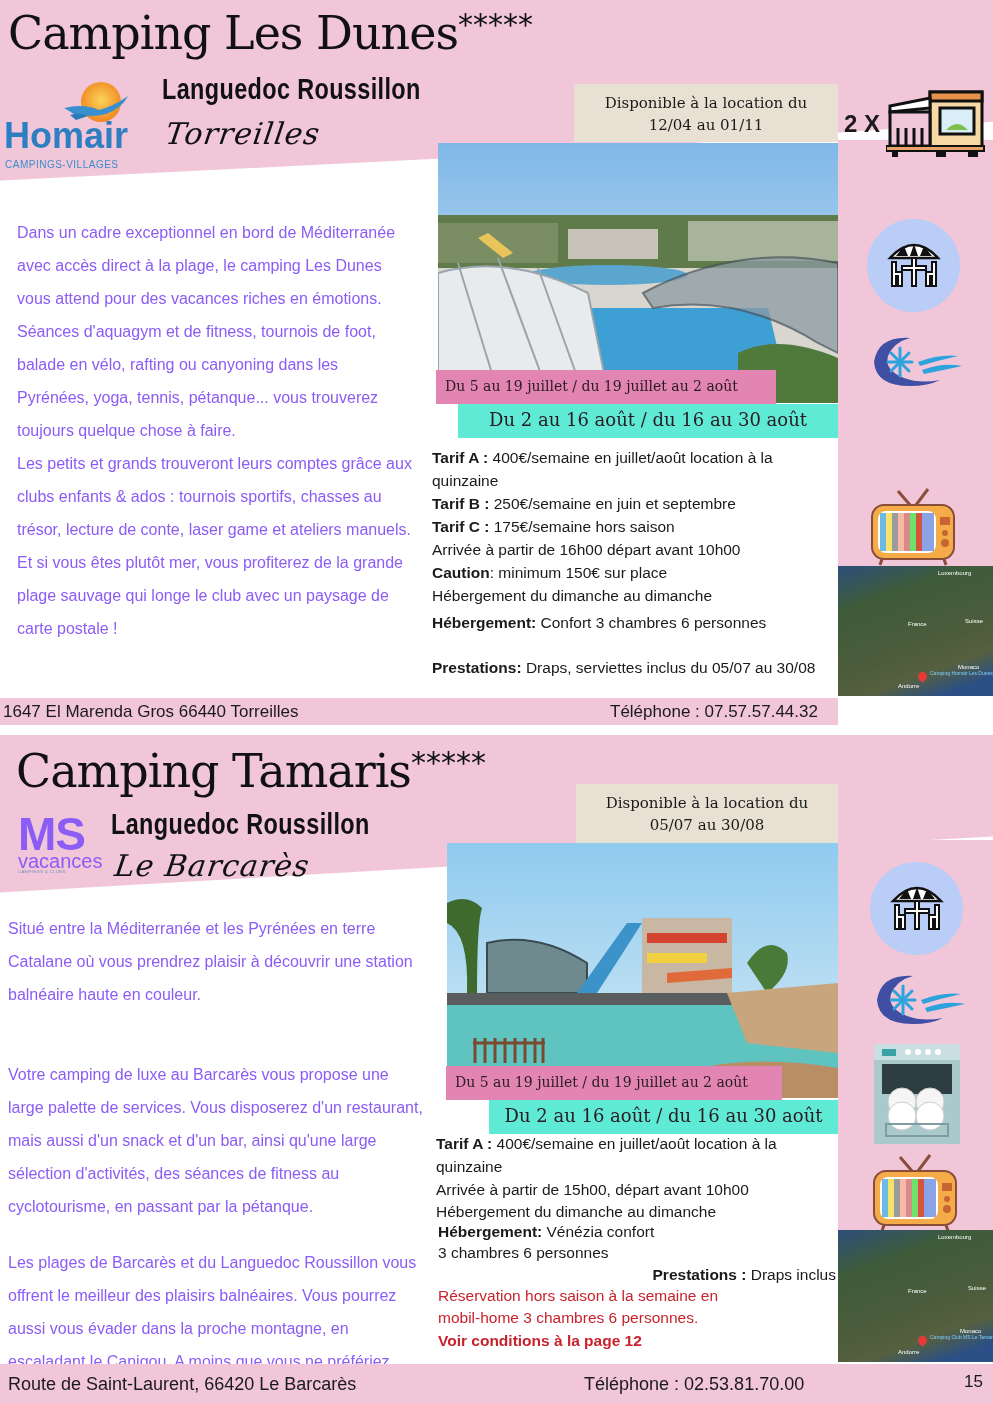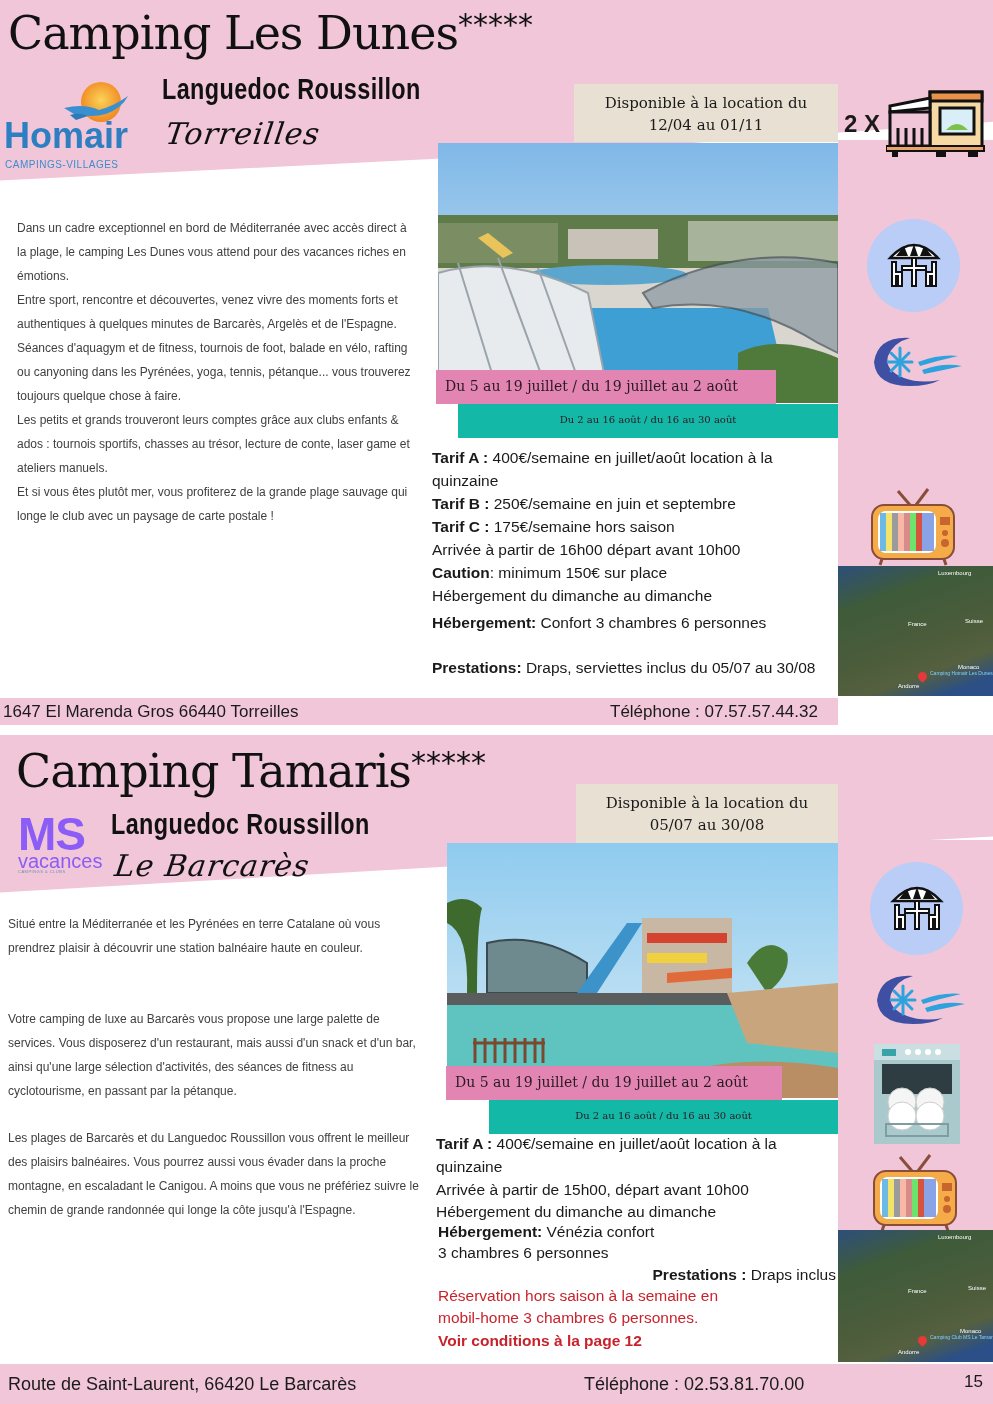--- a/index.html
+++ b/index.html
@@ -14,26 +14,26 @@
   .sidebar { left: 838px; top: 140px; width: 155px; height: 430px; background: #f1c6d9; }
   .sidebar2 { left: 838px; top: 840px; width: 155px; height: 395px; background: #f1c6d9; }
 
   .title { font-family: "DejaVu Serif", serif; font-size: 46px; color: #111; letter-spacing: -1px; white-space: nowrap; }
   .title .stars { font-family: "DejaVu Sans", sans-serif; font-size: 30px; vertical-align: 14px; letter-spacing: 0; }
   .region { font-family: "Liberation Sans", sans-serif; font-weight: bold; font-size: 30px; letter-spacing: 0.5px; transform: scaleX(0.78); transform-origin: left center; color: #111; white-space: nowrap; }
   .town { font-family: "DejaVu Serif", serif; font-style: italic; font-size: 30px; color: #111; letter-spacing: 1px; transform: skewX(-8deg); white-space: nowrap; }
 
   .avail { background: #e8e0d2; font-family: "DejaVu Serif", serif; font-size: 15px; text-align: center; line-height: 22px; color: #1a1a1a; padding-top: 8px; }
 
-  .desc { font-size: 12px; line-height: 24px; color: #404040; }
+  .desc { font-size: 16px; line-height: 33px; color: #8b5cf6; }
   .desc p { margin: 0; }
 
   .photo { overflow: hidden; }
   .pill1 { background: #e385b3; font-family: "DejaVu Serif", serif; font-size: 14px; line-height: 32px; padding-left: 9px; color: #2a1a22; white-space: nowrap; }
-  .pill2 { background: #14b8a6; font-family: "DejaVu Serif", serif; font-size: 10px; line-height: 32px; text-align: center; color: #2a1a22; white-space: nowrap; }
+  .pill2 { background: #5eead4; font-family: "DejaVu Serif", serif; font-size: 18px; line-height: 32px; text-align: center; color: #2a1a22; white-space: nowrap; }
 
   .info { font-size: 15.5px; line-height: 23px; color: #1a1a1a; }
   .info b { font-weight: bold; }
   .red { color: #c8232c; }
 
   .footer { background: #f1c6d9; font-size: 17px; color: #1a1a1a; }
   .footer span { position: absolute; top: 50%; transform: translateY(-50%); white-space: nowrap; }
 
   .icon-circle { border-radius: 50%; background: #b9cdf6; display: flex; align-items: center; justify-content: center; }
   .map { background: linear-gradient(160deg, #2d4f7a 0%, #3e5b3a 25%, #4a5c3b 55%, #55603f 75%, #2b4f86 90%); overflow: hidden; }
@@ -93,21 +93,20 @@
       </g>
       <rect x="0" y="60" width="98" height="5" fill="#e8a46b" stroke="#111" stroke-width="2"></rect>
       <rect x="6" y="65" width="6" height="6" fill="#111"></rect>
         <rect x="50" y="65" width="10" height="6" fill="#111"></rect>
         <rect x="82" y="65" width="10" height="6" fill="#111"></rect>
     </svg>
   </div>
 
   <div class="abs desc" style="left:17px; top:216px; width:395px;">
     <p>Dans un cadre exceptionnel en bord de Méditerranée avec accès direct à la plage, le camping Les Dunes vous attend pour des vacances riches en émotions.</p>
-    <p>Entre sport, rencontre et découvertes, venez vivre des moments forts et authentiques à quelques minutes de Barcarès, Argelès et de l'Espagne.</p>
     <p>Séances d'aquagym et de fitness, tournois de foot, balade en vélo, rafting ou canyoning dans les Pyrénées, yoga, tennis, pétanque... vous trouverez toujours quelque chose à faire.</p>
     <p>Les petits et grands trouveront leurs comptes grâce aux clubs enfants &amp; ados : tournois sportifs, chasses au trésor, lecture de conte, laser game et ateliers manuels.</p>
     <p>Et si vous êtes plutôt mer, vous profiterez de la grande plage sauvage qui longe le club avec un paysage de carte postale !</p>
   </div>
 
   <div class="abs photo" style="left:438px; top:143px; width:400px; height:260px;">
     <svg width="400" height="260" viewBox="0 0 400 260">
       <defs>
         <linearGradient id="sky1" x1="0" y1="0" x2="0" y2="1">
           <stop offset="0%" stop-color="#7fb8e8"></stop>

